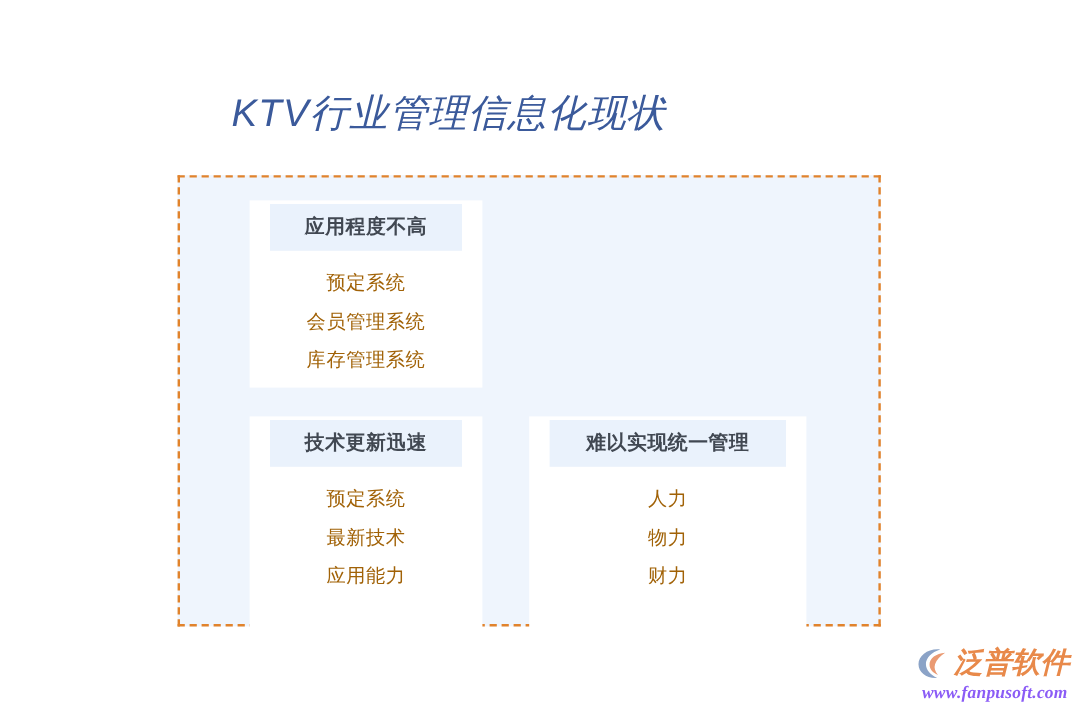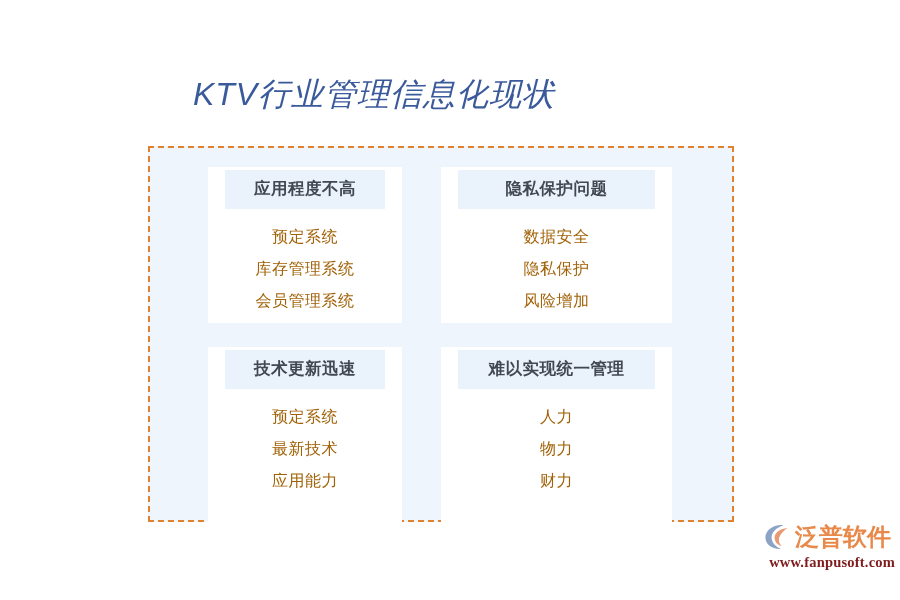--- a/index.html
+++ b/index.html
@@ -92,23 +92,24 @@
     color: #a16207;
     line-height: 32px;
     letter-spacing: 0.5px;
     white-space: nowrap;
   }
 
   
   #logo {
     position: absolute;
     left: 763px;
-    top: 521px;
+    top: 537px;
     width: 132px;
     height: 50px;
+    font-style: italic;
   }
 
   #logo-row {
     display: flex;
     align-items: center;
     height: 32px;
   }
 
   #logo-mark {
     width: 30px;
@@ -124,52 +125,44 @@
     letter-spacing: 0px;
     line-height: 30px;
     white-space: nowrap;
   }
 
   #logo-url {
     margin-top: 1px;
     font-family: "Liberation Serif", "DejaVu Serif", serif;
     font-size: 14.5px;
     font-weight: bold;
-    color: #7f1d1d;
+    color: #8b5cf6;
     letter-spacing: 0.2px;
     white-space: nowrap;
-    text-align: right;
+    text-align: center;
   }
 </style>
 </head>
 <body>
 
 <div id="page-title">KTV行业管理信息化现状</div>
 
 <div id="dashed-container">
 
   <div id="card-grid">
 
     <div class="card col-left row-top">
       <div class="card-header">应用程度不高</div>
       <div class="card-items">
         <div class="card-item">预定系统</div>
+        <div class="card-item">会员管理系统</div>
         <div class="card-item">库存管理系统</div>
-        <div class="card-item">会员管理系统</div>
       </div>
     </div>
 
-    <div class="card col-right row-top">
-      <div class="card-header">隐私保护问题</div>
-      <div class="card-items">
-        <div class="card-item">数据安全</div>
-        <div class="card-item">隐私保护</div>
-        <div class="card-item">风险增加</div>
-      </div>
-    </div>
 
     <div class="card col-left row-bottom">
       <div class="card-header">技术更新迅速</div>
       <div class="card-items">
         <div class="card-item">预定系统</div>
         <div class="card-item">最新技术</div>
         <div class="card-item">应用能力</div>
       </div>
     </div>
 

